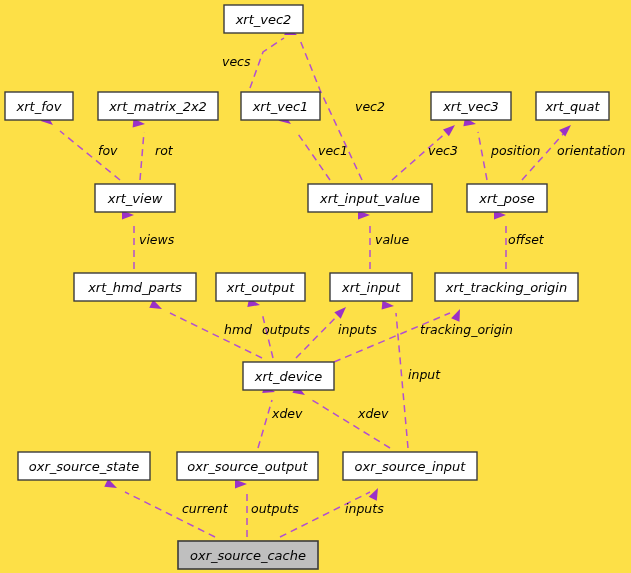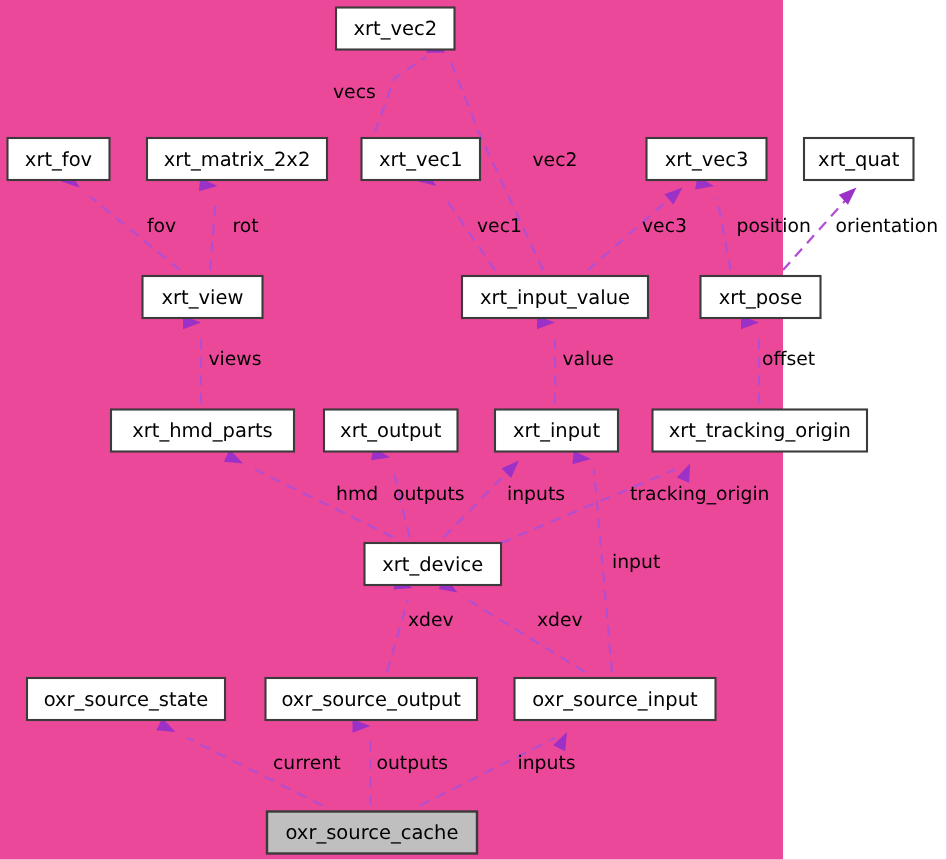--- a/index.html
+++ b/index.html
@@ -8,23 +8,24 @@
     background: #ffffff;
   }
   body {
     width: 631px;
     height: 573px;
     font-family: "DejaVu Sans", sans-serif;
     overflow: hidden;
   }
   #diagram-root {
     position: relative;
-    width: 522px;
+    width: 631px;
     height: 573px;
-    background: #ec4899;
+    background: #fde047;
+    font-style: italic;
   }
   svg#graph {
     position: absolute;
     left: 0;
     top: 0;
     width: 631px;
     height: 573px;
     display: block;
   }
   .node-box {

